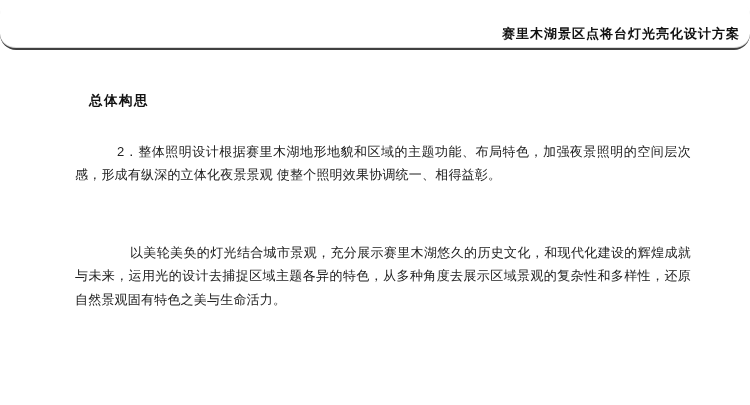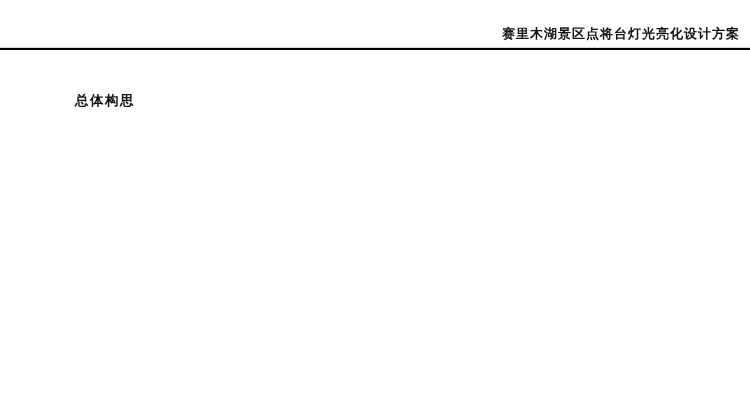--- a/index.html
+++ b/index.html
@@ -20,29 +20,30 @@
     height: 405px;
     background: #ffffff;
   }
   .page-header {
     padding: 25px 10px 5px 0;
     text-align: right;
     font-size: 13px;
     font-weight: bold;
     letter-spacing: 1px;
     color: #111111;
-    border-bottom: 2px solid #000000;
+    border-bottom: 2px solid #404040;
     box-shadow: 0 -1px 0 0 #d9d9d9 inset;
+    border-radius: 16px;
   }
   .content {
     margin: 0 59px 0 75px;
     width: 616px;
   }
   .section-heading {
-    margin: 42px 0 30px 0;
+    margin: 42px 0 30px 14px;
     font-size: 13.5px;
     font-weight: bold;
     letter-spacing: 1.5px;
     color: #111111;
   }
   .body-paragraph {
     margin: 0;
     font-size: 13px;
     line-height: 23.4px;
     letter-spacing: 0.2px;
@@ -67,17 +68,19 @@
 
   <div class="page-header">
     <span>赛里木湖景区点将台灯光亮化设计方案</span>
   </div>
 
   <div class="content">
 
     <h2 class="section-heading">总体构思</h2>
 
 
+    <p class="body-paragraph indent-normal">2．整体照明设计根据赛里木湖地形地貌和区域的主题功能、布局特色，加强夜景照明的空间层次感，形成有纵深的立体化夜景景观 使整个照明效果协调统一、相得益彰。</p>
 
+    <p class="body-paragraph indent-deep block-gap">以美轮美奂的灯光结合城市景观，充分展示赛里木湖悠久的历史文化，和现代化建设的辉煌成就与未来，运用光的设计去捕捉区域主题各异的特色，从多种角度去展示区域景观的复杂性和多样性，还原自然景观固有特色之美与生命活力。</p>
 
   </div>
 
 </div>
 
 </body></html>

